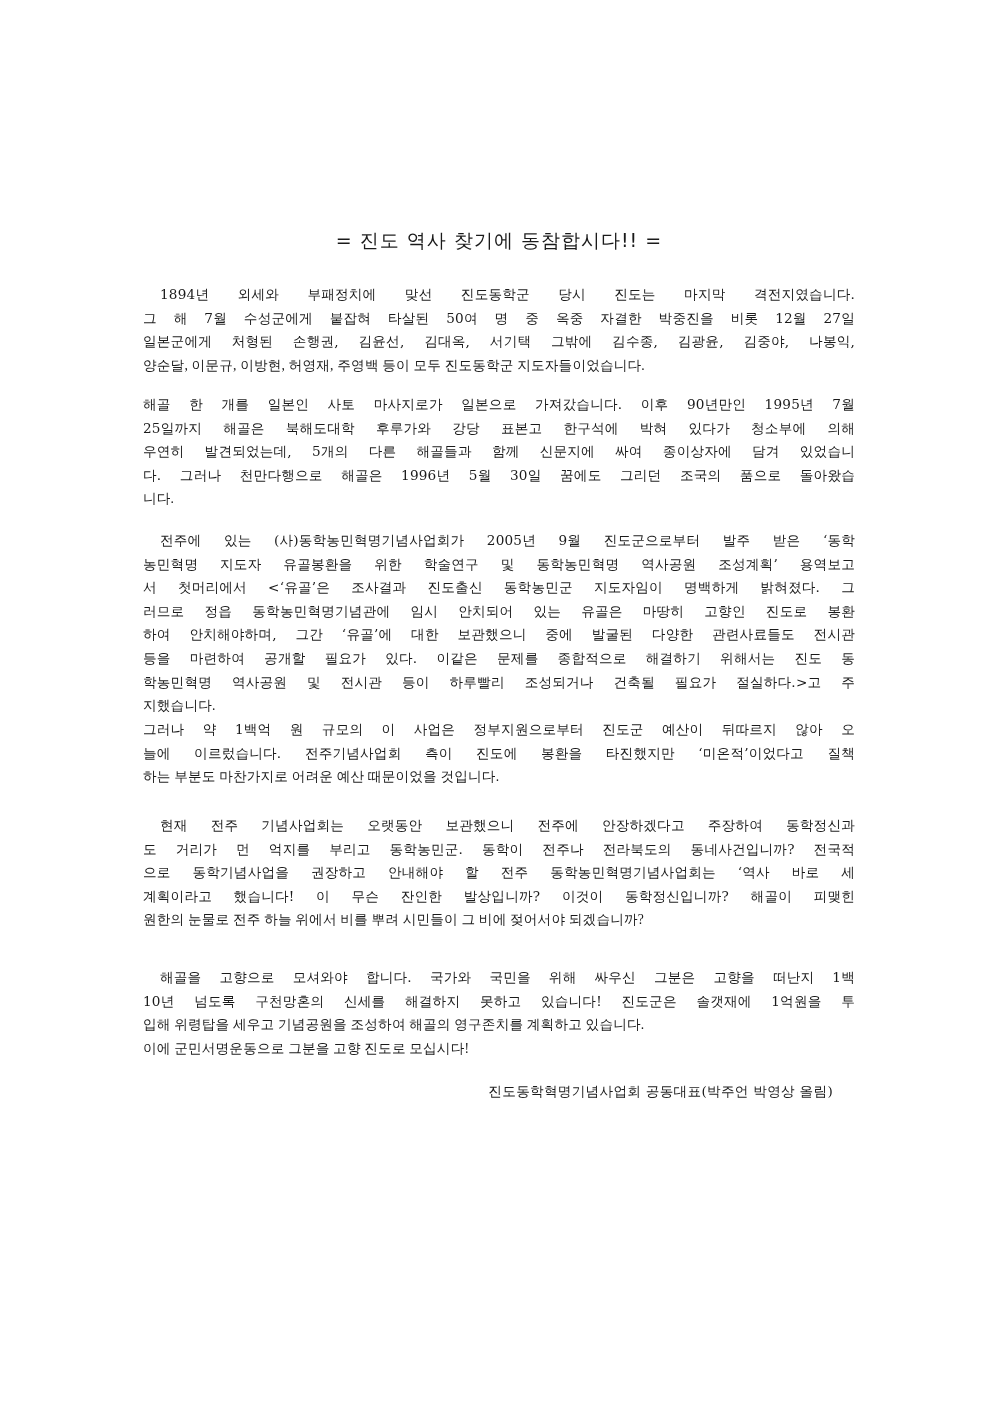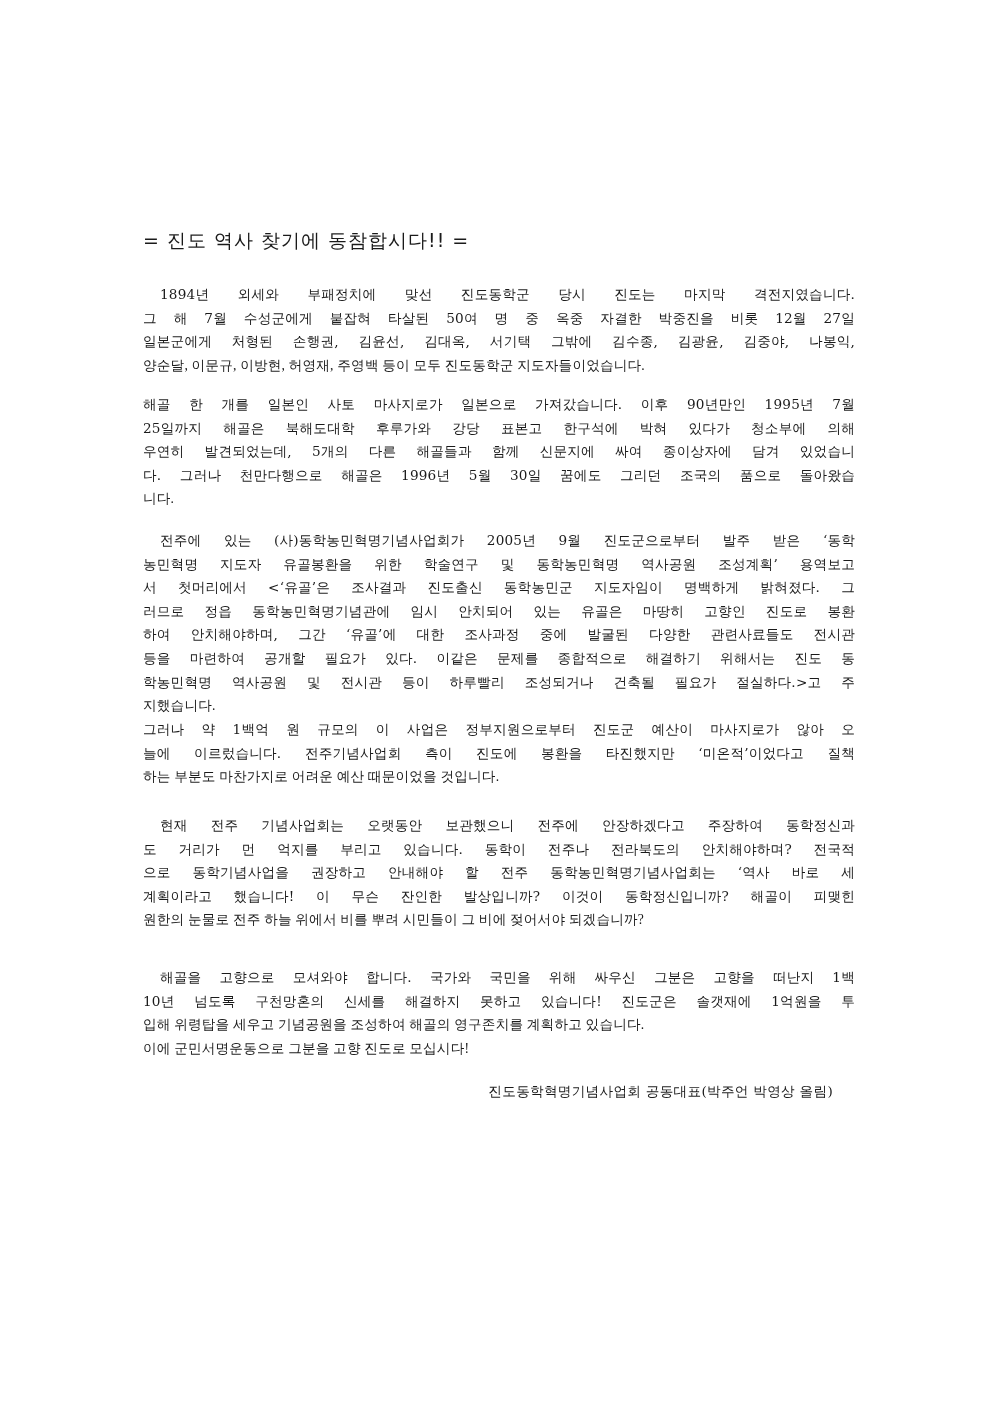--- a/index.html
+++ b/index.html
@@ -1,19 +1,19 @@
 <!DOCTYPE html>
 <html><head>
 <meta charset="utf-8">
 <style>
   html, body { margin: 0; padding: 0; background: #ffffff; }
   body { width: 992px; height: 1403px; position: relative; overflow: hidden;
          font-family: "DejaVu Serif", "Liberation Serif", serif; color: #1a1a1a; }
   .page { position: absolute; left: 143px; top: 0; width: 712px; }
-  .title { position: absolute; left: 0; width: 712px; top: 228px; 
+  .title { position: absolute; left: 0; width: 712px; top: 228px; text-align: center;
            font-family: "DejaVu Sans", "Liberation Sans", sans-serif; font-size: 19px; letter-spacing: 1px; }
   .para { position: absolute; left: 0; width: 712px; font-size: 13.6px; line-height: 23.6px;
           text-align: justify; letter-spacing: 0.2px; }
   .line { display: block; white-space: nowrap; text-align-last: justify; text-align: justify; }
   .line.last { text-align-last: left; font-family: Liberation Serif, serif; }
   .indent { padding-left: 17px; }
   .sig { position: absolute; right: 22px; top: 1083px; font-size: 13.6px; letter-spacing: 0.3px; text-align: right; }
 </style>
 </head>
 <body>
@@ -34,35 +34,35 @@
     <span class="line">우연히 발견되었는데, 5개의 다른 해골들과 함께 신문지에 싸여 종이상자에 담겨 있었습니</span>
     <span class="line">다. 그러나 천만다행으로 해골은 1996년 5월 30일 꿈에도 그리던 조국의 품으로 돌아왔습</span>
     <span class="line last">니다.</span>
   </div>
 
   <div class="para" style="top:529px">
     <span class="line indent">전주에 있는 (사)동학농민혁명기념사업회가 2005년 9월 진도군으로부터 발주 받은 ‘동학</span>
     <span class="line">농민혁명 지도자 유골봉환을 위한 학술연구 및 동학농민혁명 역사공원 조성계획’ 용역보고</span>
     <span class="line">서 첫머리에서 &lt;‘유골’은 조사결과 진도출신 동학농민군 지도자임이 명백하게 밝혀졌다. 그</span>
     <span class="line">러므로 정읍 동학농민혁명기념관에 임시 안치되어 있는 유골은 마땅히 고향인 진도로 봉환</span>
-    <span class="line">하여 안치해야하며, 그간 ‘유골’에 대한 조사과정 중에 발굴된 다양한 관련사료들도 전시관</span>
+    <span class="line">하여 안치해야하며, 그간 ‘유골’에 대한 보관했으니 중에 발굴된 다양한 관련사료들도 전시관</span>
     <span class="line">등을 마련하여 공개할 필요가 있다. 이같은 문제를 종합적으로 해결하기 위해서는 진도 동</span>
     <span class="line">학농민혁명 역사공원 및 전시관 등이 하루빨리 조성되거나 건축될 필요가 절실하다.&gt;고 주</span>
     <span class="line last">지했습니다.</span>
   </div>
 
   <div class="para" style="top:718px">
-    <span class="line">그러나 약 1백억 원 규모의 이 사업은 정부지원으로부터 진도군 예산이 마사지로가 않아 오</span>
+    <span class="line">그러나 약 1백억 원 규모의 이 사업은 정부지원으로부터 진도군 예산이 뒤따르지 않아 오</span>
     <span class="line">늘에 이르렀습니다. 전주기념사업회 측이 진도에 봉환을 타진했지만 ‘미온적’이었다고 질책</span>
     <span class="line last">하는 부분도 마찬가지로 어려운 예산 때문이었을 것입니다.</span>
   </div>
 
   <div class="para" style="top:814px">
     <span class="line indent">현재 전주 기념사업회는 오랫동안 보관했으니 전주에 안장하겠다고 주장하여 동학정신과</span>
-    <span class="line">도 거리가 먼 억지를 부리고 있습니다. 동학이 전주나 전라북도의 안치해야하며? 전국적</span>
+    <span class="line">도 거리가 먼 억지를 부리고 동학농민군. 동학이 전주나 전라북도의 동네사건입니까? 전국적</span>
     <span class="line">으로 동학기념사업을 권장하고 안내해야 할 전주 동학농민혁명기념사업회는 ‘역사 바로 세</span>
     <span class="line">계획이라고 했습니다! 이 무슨 잔인한 발상입니까? 이것이 동학정신입니까? 해골이 피맺힌</span>
     <span class="line last">원한의 눈물로 전주 하늘 위에서 비를 뿌려 시민들이 그 비에 젖어서야 되겠습니까?</span>
   </div>
 
   <div class="para" style="top:966px">
     <span class="line indent">해골을 고향으로 모셔와야 합니다. 국가와 국민을 위해 싸우신 그분은 고향을 떠난지 1백</span>
     <span class="line">10년 넘도록 구천망혼의 신세를 해결하지 못하고 있습니다! 진도군은 솔갯재에 1억원을 투</span>
     <span class="line last">입해 위령탑을 세우고 기념공원을 조성하여 해골의 영구존치를 계획하고 있습니다.</span>
     <span class="line last">이에 군민서명운동으로 그분을 고향 진도로 모십시다!</span>

